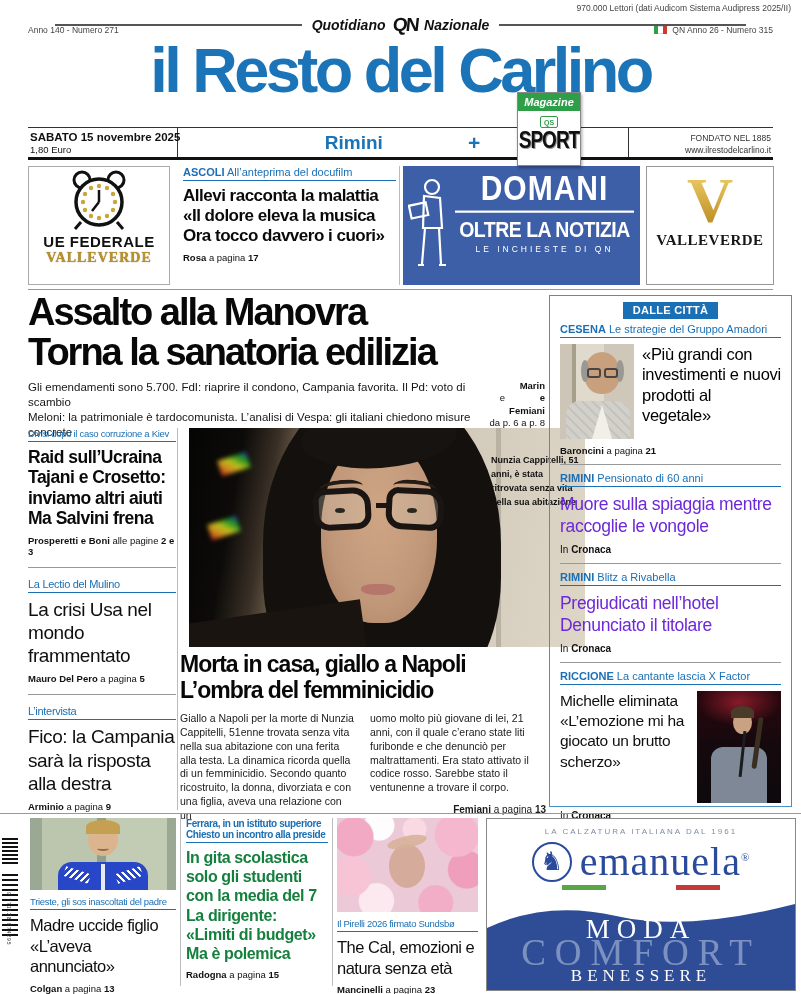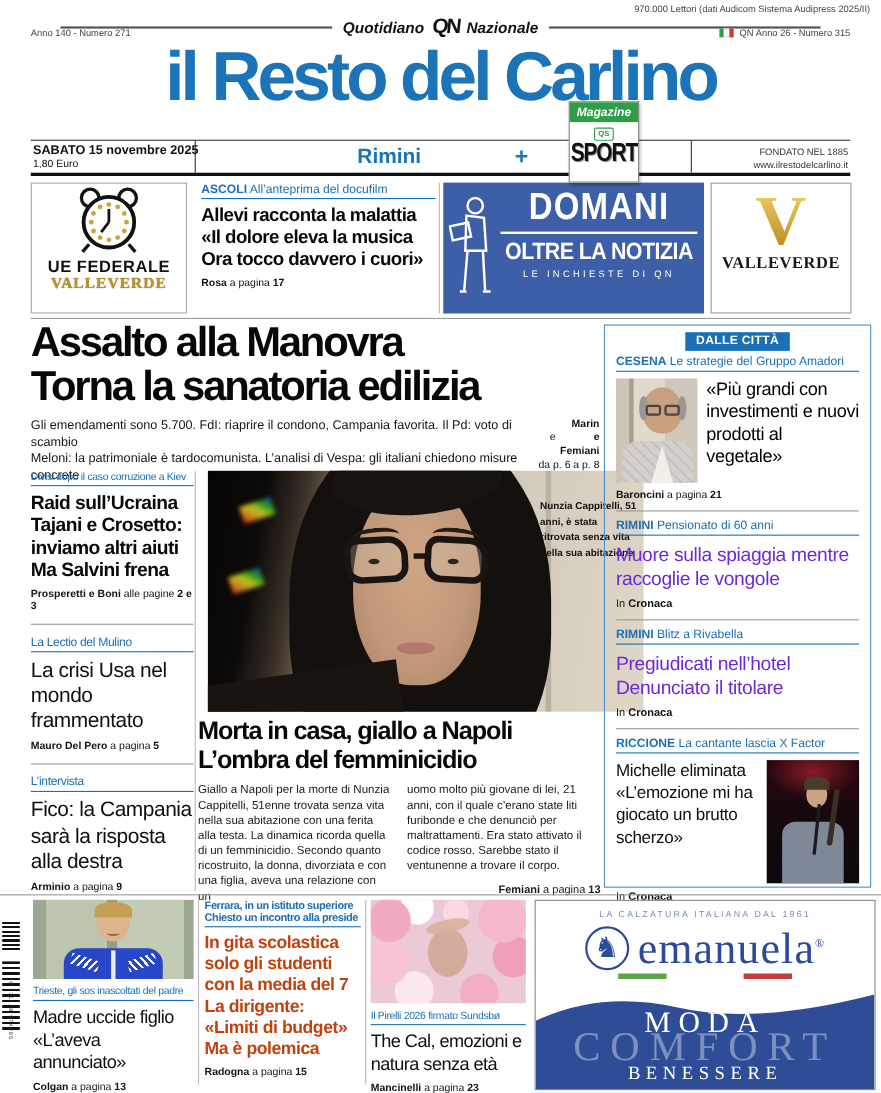--- a/index.html
+++ b/index.html
@@ -138,21 +138,21 @@
   .pm-tail { position:absolute; left:58px; top:26px; width:5px; height:52px; background:#3a2e20; transform:rotate(8deg); border-radius:3px; }
   .pm-mic { position:absolute; left:44px; top:40px; width:2.5px; height:46px; background:#1c1c1f; transform:rotate(6deg); }
   
   .riccione-h { flex:1; font-size:15.5px; line-height:1.3; letter-spacing:-.3px; color:#0f0f0f; }
 
   
   .bottom-vdiv { top:818px; height:168px; }
   .bcol { position:absolute; top:818px; }
   .bcol .kicker { font-size:9.5px; letter-spacing:-.3px; }
   .b-h-reg { font-size:16.5px; letter-spacing:-.5px; line-height:1.25; color:#0f0f0f; }
-  .b-h-bold { font-size:16px; font-weight:bold; letter-spacing:-.4px; line-height:1.2; color:#c2410c; }
+  .b-h-bold { font-size:16px; font-weight:bold; letter-spacing:-.4px; line-height:1.2; color:#15803d; }
   
   .ph-boy { width:146px; height:72px; position:relative; overflow:hidden; margin-bottom:6px;
     background:linear-gradient(90deg,#9aa894 0 8%, #bcc6ae 8% 46%, #8fa088 46% 52%, #c2cbb4 52% 94%, #9aa894 94%); }
   .pb-head { position:absolute; left:58px; top:6px; width:30px; height:32px; background:#dcb48e; border-radius:50%; }
   .pb-hair { position:absolute; left:56px; top:2px; width:34px; height:14px; background:#c59f52; border-radius:50% 50% 0 0; }
   .pb-smile { position:absolute; left:67px; top:28px; width:12px; height:5px; border-bottom:2px solid #8d6a4a; border-radius:50%; }
   .pb-suit { position:absolute; left:28px; bottom:-8px; width:90px; height:36px; background:#2746c8; border-radius:14px 14px 0 0; }
   .pb-zip { position:absolute; left:71px; bottom:0; width:4px; height:26px; background:#e8eaf2; }
   .pb-strL { position:absolute; left:34px; bottom:10px; width:26px; height:10px; background:repeating-linear-gradient(115deg,#fff 0 2px,#2746c8 2px 5px); transform:rotate(18deg); }
   .pb-strR { position:absolute; left:86px; bottom:10px; width:26px; height:10px; background:repeating-linear-gradient(65deg,#fff 0 2px,#2746c8 2px 5px); transform:rotate(-18deg); }

